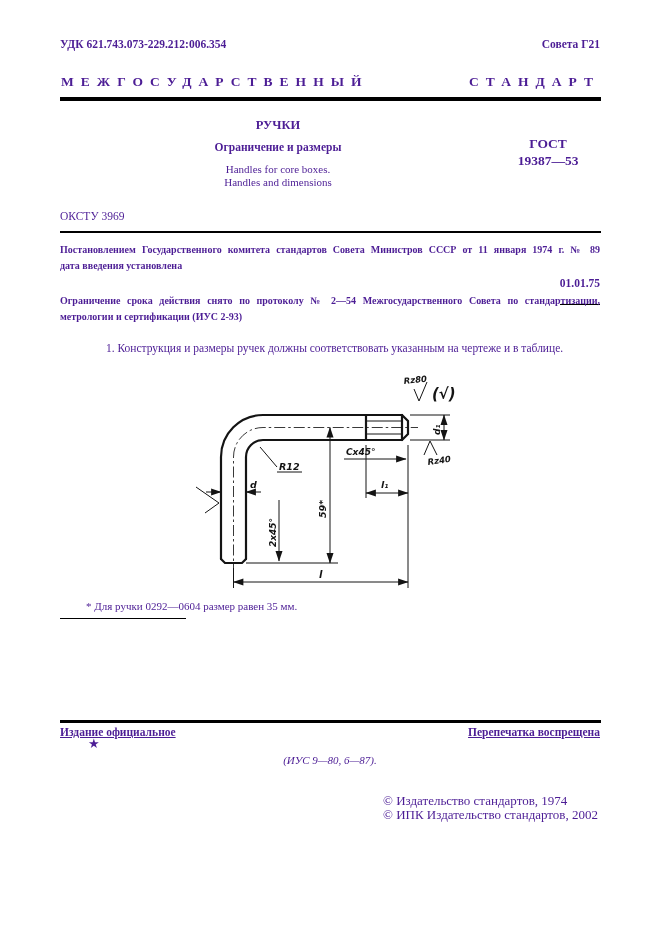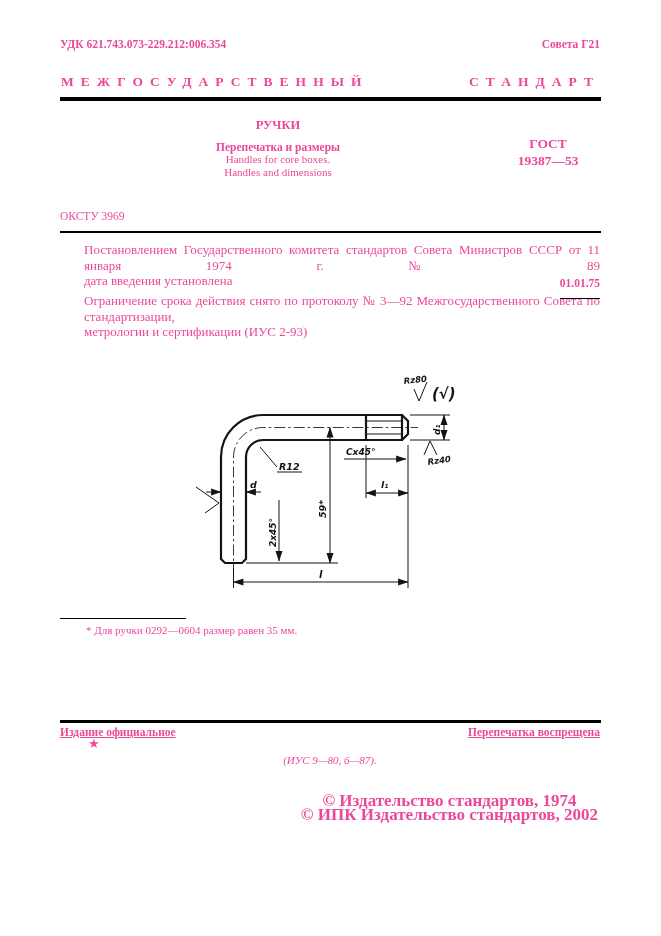--- a/index.html
+++ b/index.html
@@ -1,51 +1,51 @@
 <!DOCTYPE html>
 <html><head>
 <meta charset="utf-8">
 <style>
   html,body{margin:0;padding:0;background:#e8e8e8;}
   .page{position:relative;width:661px;height:936px;background:#ffffff;margin:0 auto;
-        font-family:"Liberation Serif",serif;color:#ec4899;overflow:hidden;}
+        font-family:"Liberation Serif",serif;color:#4c1d95;overflow:hidden;}
   .abs{position:absolute;}
   .udk{left:60px;top:38px;font-size:11.5px;font-weight:bold;}
   .group{right:61px;top:38px;font-size:11.5px;font-weight:bold;}
   .std-heading{left:61px;right:61px;top:74px;display:flex;justify-content:space-between;
                font-weight:bold;font-size:13.5px;}
   .std-heading span{letter-spacing:0.52em;white-space:nowrap;}
   .rule{background:#000;}
   .rule-thick{left:60px;right:60px;top:97px;height:3.5px;}
   .rule-thin{left:60px;right:60px;top:231px;height:1.5px;}
   .title-blk{left:60px;width:436px;top:118px;text-align:center;}
   .title-blk .t1{font-size:12.5px;font-weight:bold;line-height:14px;font-family:Liberation Serif, serif;}
   .title-blk .sub{font-size:11.5px;font-weight:bold;margin-top:9px;}
-  .title-blk .en{font-size:11px;line-height:12.5px;margin-top:0;}
+  .title-blk .en{font-size:11px;line-height:12.5px;margin-top:10px;}
   .gost-blk{left:492px;width:112px;top:136px;text-align:center;font-weight:bold;
             font-size:13.5px;line-height:16.5px;}
   .okstu{left:60px;top:210px;font-size:11.5px;}
-  .para{left:60px;right:61px;font-size:13px;font-weight:normal;line-height:15.5px;
-        text-align:justify;margin-left:24px;}
+  .para{left:60px;right:61px;font-size:10px;font-weight:bold;line-height:15.5px;
+        text-align:justify;}
   .jline{text-align:justify;text-align-last:justify;}
   .decree{top:242px;}
   .limit{top:293px;}
   .date{right:61px;top:277px;font-size:11.5px;font-weight:bold;
-        border-bottom:1.5px solid #000;padding-bottom:9px;}
+        border-bottom:1.5px solid #000;padding-bottom:15px;}
   .clause{left:60px;right:61px;top:342px;font-size:11.5px;text-indent:46px;}
   .drawing{left:178px;top:370px;}
   .fn-rule{left:60px;width:126px;top:618px;height:1.3px;}
-  .footnote{left:86px;top:624px;font-size:11px;}
+  .footnote{left:86px;top:600px;font-size:11px;}
   .footer-rule{left:60px;right:60px;top:720px;height:2.5px;}
   .footer-row{left:60px;right:61px;top:726px;display:flex;justify-content:space-between;
               font-size:11.5px;font-weight:bold;text-decoration:underline;}
   .star{left:88px;top:736px;font-size:13px;}
   .edition{left:60px;right:61px;top:753px;text-align:center;font-style:italic;
            font-size:11px;line-height:14px;}
-  .copyright{right:63px;top:794px;text-align:center;font-size:17px;line-height:14px;font-weight:bold;}
+  .copyright{right:63px;top:794px;text-align:left;font-size:13px;line-height:14px;}
   
   .outline{stroke:#141414;stroke-width:2.2;fill:none;stroke-linecap:round;}
   .thin{stroke:#141414;stroke-width:1;fill:none;}
   .cline{stroke:#222;stroke-width:0.9;fill:none;stroke-dasharray:11 3 2.5 3;}
   .dwg-txt{font-family:"DejaVu Sans",sans-serif;font-style:italic;font-weight:bold;
            fill:#141414;}
 </style>
 </head>
 <body>
 
@@ -55,44 +55,45 @@
   <div class="abs group">Совета Г21</div>
 
   <div class="abs std-heading">
     <span>МЕЖГОСУДАРСТВЕННЫЙ</span>
     <span>СТАНДАРТ</span>
   </div>
   <div class="abs rule rule-thick"></div>
 
   <div class="abs title-blk">
     <div class="t1">РУЧКИ</div>
-    <div class="sub">Перепечатка и размеры</div>
+    <div class="sub">Ограничение и размеры</div>
     <div class="en">Handles for core boxes.</div>
     <div class="en" style="margin-top:0;">Handles and dimensions</div>
   </div>
 
   <div class="abs gost-blk">
     <div>ГОСТ</div>
     <div>19387—53</div>
   </div>
 
   <div class="abs okstu">ОКСТУ 3969</div>
   <div class="abs rule rule-thin"></div>
 
   <div class="abs para decree">
     <div class="jline">Постановлением Государственного комитета стандартов Совета Министров СССР от 11 января 1974 г. № 89</div>
     <div>дата введения установлена</div>
   </div>
   <div class="abs date">01.01.75</div>
 
   <div class="abs para limit">
-    <div class="jline">Ограничение срока действия снято по протоколу № 3—92 Межгосударственного Совета по стандартизации,</div>
+    <div class="jline">Ограничение срока действия снято по протоколу № 2—54 Межгосударственного Совета по стандартизации,</div>
     <div>метрологии и сертификации (ИУС 2-93)</div>
   </div>
 
+  <div class="abs clause">1.  Конструкция и размеры ручек должны соответствовать указанным на чертеже и в таблице.</div>
 
   <svg class="abs drawing" width="314" height="238" viewBox="0 0 314 238">
     <defs>
       <marker id="arw" viewBox="0 0 10 8" markerWidth="11" markerHeight="9" refX="9.5" refY="4" orient="auto-start-reverse">
         <path d="M0.5,0.8 L10,4 L0.5,7.2 Z" fill="#141414"></path>
       </marker>
     </defs>
 
     <path class="cline" d="M55.5,205 L55.5,87 A29.5,29.5 0 0 1 85,57.5 L240,57.5"></path>
 

